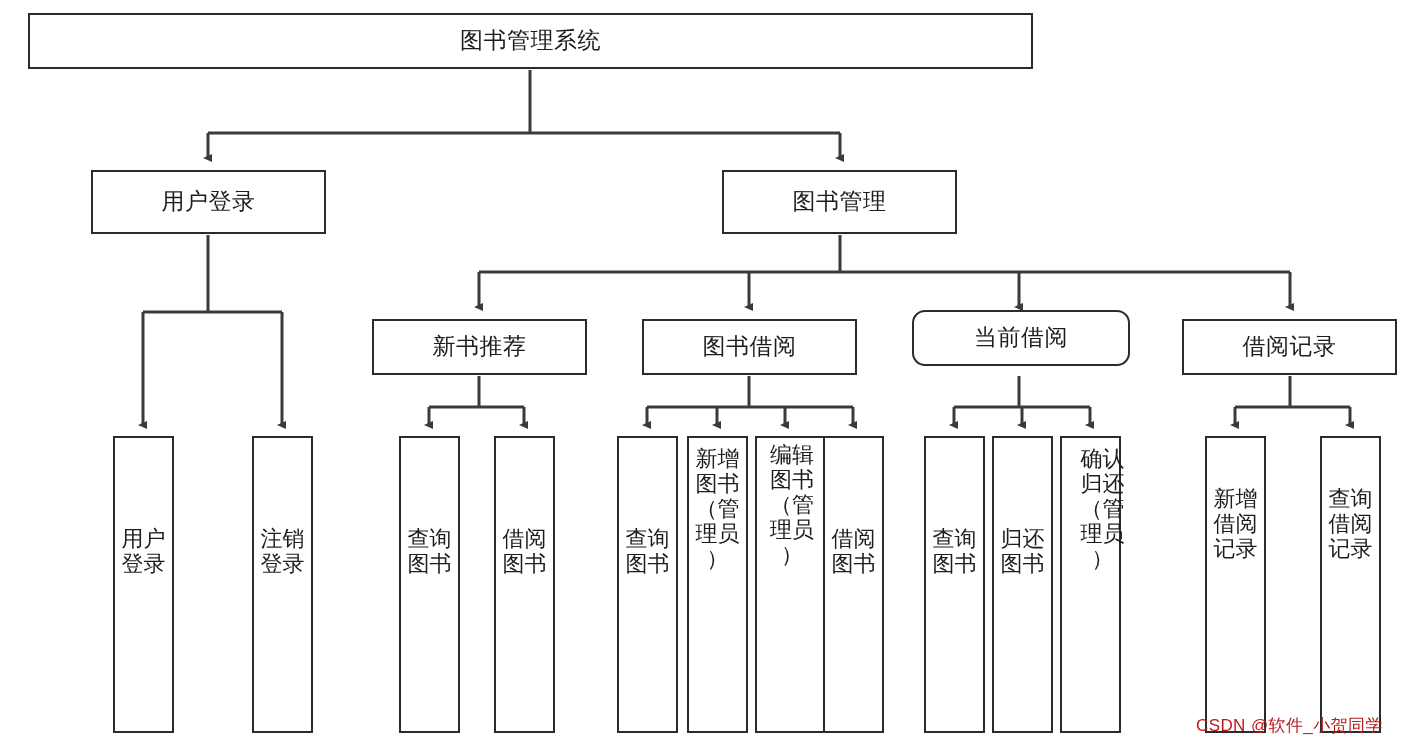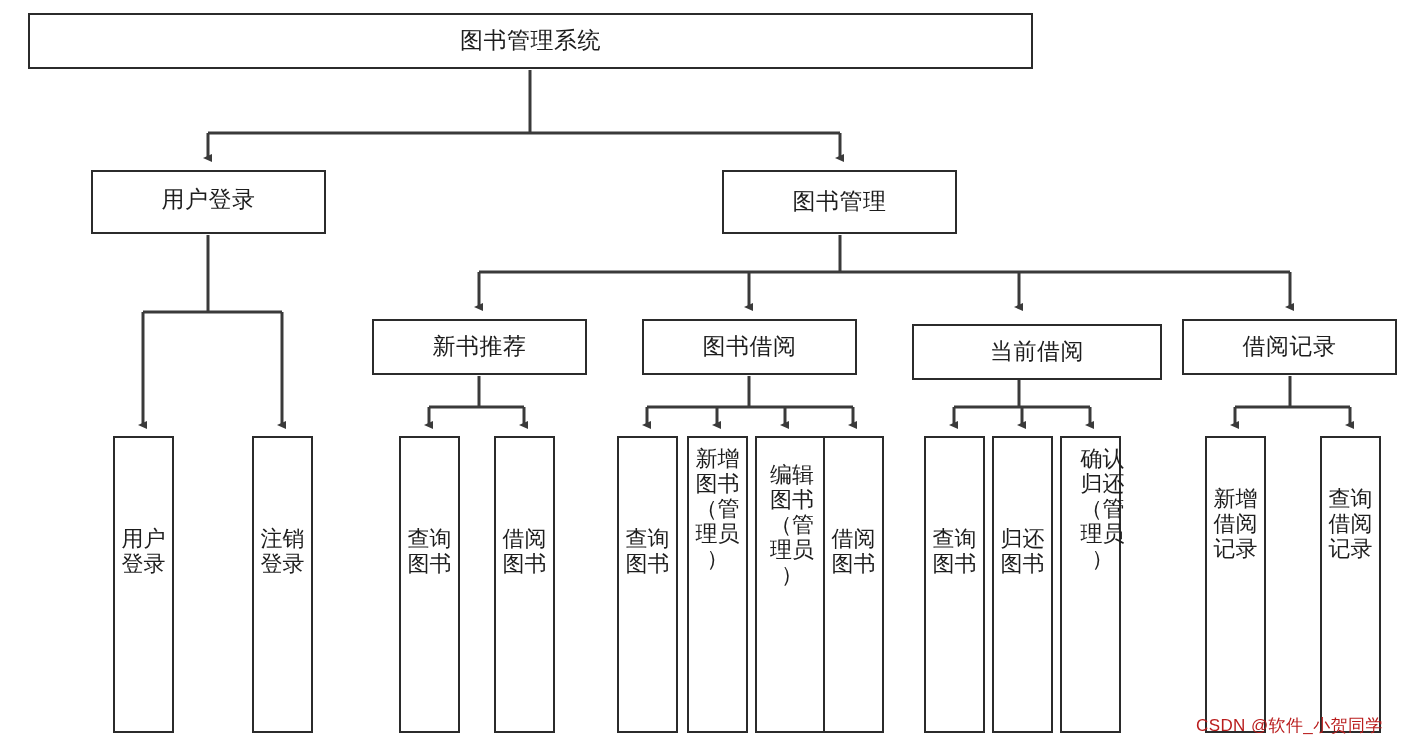--- a/index.html
+++ b/index.html
@@ -126,34 +126,34 @@
       <path d="M1225,407 L1340,407"></path>
       <path d="M1225,407 L1225,425" marker-end="url(#arrow)"></path>
       <path d="M1340,407 L1340,425" marker-end="url(#arrow)"></path>
     </g>
   </svg>
 
   <div class="node horiz root" style="left:18px; top:13px; width:1005px; height:56px;">
     <span class="label">图书管理系统</span>
   </div>
 
-  <div class="node horiz" style="left:81px; top:170px; width:235px; height:64px;font-family:Liberation Mono, monospace;">
+  <div class="node horiz" style="left:81px; top:170px; width:235px; height:64px;">
     <span class="label">用户登录</span>
   </div>
   <div class="node horiz" style="left:712px; top:170px; width:235px; height:64px;">
     <span class="label">图书管理</span>
   </div>
 
   <div class="node horiz" style="left:362px; top:319px; width:215px; height:56px;">
     <span class="label">新书推荐</span>
   </div>
   <div class="node horiz" style="left:632px; top:319px; width:215px; height:56px;">
     <span class="label">图书借阅</span>
   </div>
-  <div class="node horiz" style="left:902px; top:324px; width:250px; height:56px;">
+  <div class="node horiz" style="left:902px; top:310px; width:218px; height:56px;border-radius:13px;">
     <span class="label">当前借阅</span>
   </div>
   <div class="node horiz" style="left:1172px; top:319px; width:215px; height:56px;">
     <span class="label">借阅记录</span>
   </div>
 
   <div class="node vert" style="left:103px; top:436px; width:61px; height:297px; padding-top:88px;">
     <span class="label">用户
 登录</span>
   </div>
@@ -175,21 +175,21 @@
     <span class="label">查询
 图书</span>
   </div>
   <div class="node vert" style="left:677px; top:436px; width:61px; height:297px; padding-top:8px;">
     <span class="label">新增
 图书
 （管
 理员
 ）</span>
   </div>
-  <div class="node vert" style="left:745px; top:436px; width:74px; height:297px; padding-top:24px;">
+  <div class="node vert" style="left:745px; top:436px; width:74px; height:297px; padding-top:4px;">
     <span class="label">编辑
 图书
 （管
 理员
 ）</span>
   </div>
   <div class="node vert" style="left:813px; top:436px; width:61px; height:297px; padding-top:88px;">
     <span class="label">借阅
 图书</span>
   </div>

